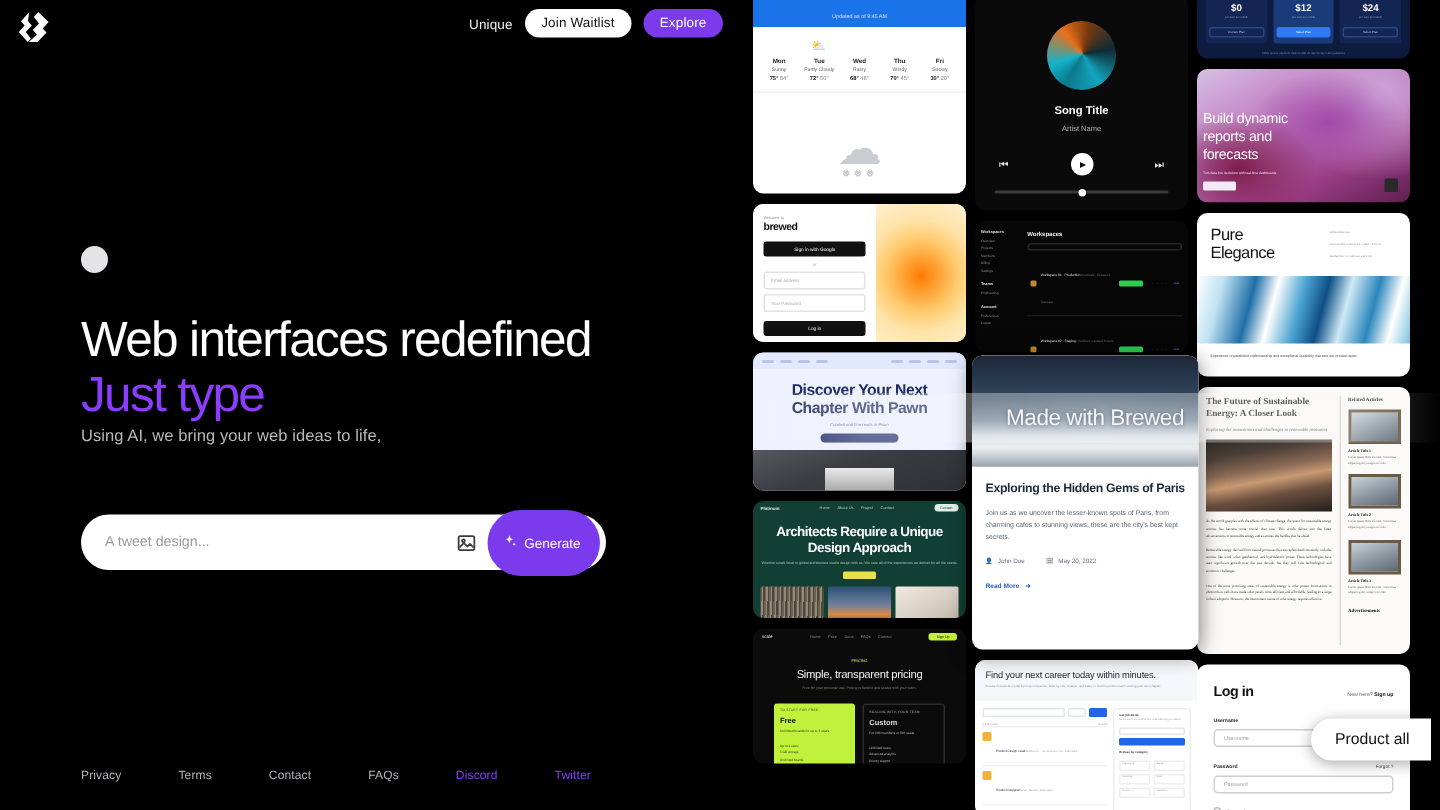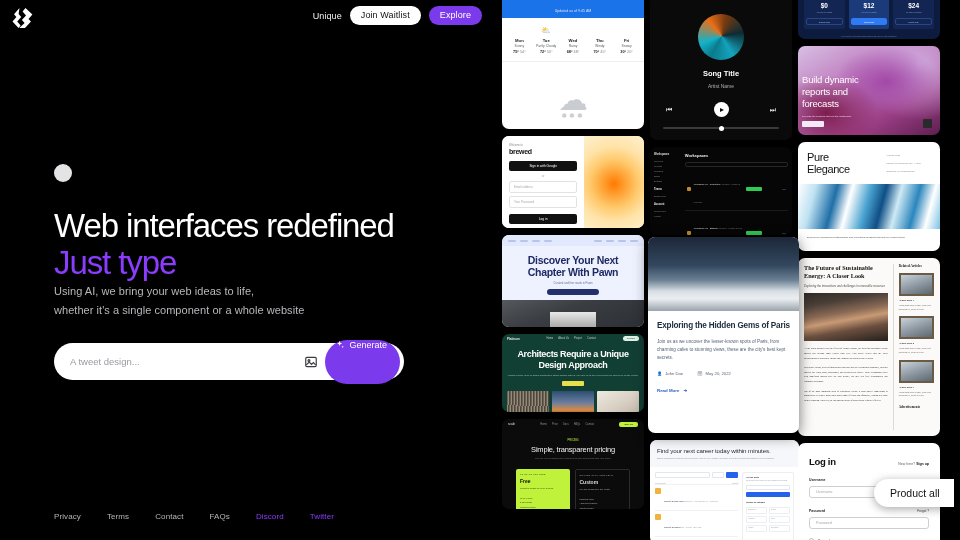--- a/index.html
+++ b/index.html
@@ -51,29 +51,29 @@
     font-family: "Liberation Sans", sans-serif; font-size: 9.5px; color: #111;
     height: 100%;
   }
   #prompt-input::placeholder { color: #9a9aa1; }
   #image-attach-btn {
     width: 20px; height: 20px; display: flex; align-items: center; justify-content: center;
     cursor: pointer; margin-right: 4px; flex: none;
   }
   #generate-btn {
     background: #7c3aed; color: #fff; border-radius: 999px; height: 44px;
-    display: flex; align-items: flex-start; gap: 4px; padding: 0 13px 0 10px;
+    display: flex; align-items: center; gap: 4px; padding: 0 13px 0 10px;
     font-size: 9px; cursor: pointer; border: none; flex: none;
     font-family: "Liberation Sans", sans-serif;
   }
 
   
   #footer {
     position: absolute; left: 54px; top: 512px; width: 400px;
-    display: flex; gap: 26px; font-size: 8px; color: #b5b5bb; letter-spacing: .1px;
+    display: flex; gap: 38px; font-size: 8px; color: #b5b5bb; letter-spacing: .1px;
   }
   #footer span { cursor: pointer; }
   .footer-accent { color: #8b3dff !important; }
 
   
   #gallery {
     position: absolute; left: 500px; top: 0; width: 460px; height: 540px;
     overflow: hidden;
   }
   .col { position: absolute; top: 0; width: 142px; }
@@ -329,21 +329,20 @@
   </div>
 
   <div id="hero">
     <div id="hero-dot"></div>
     <h1 id="hero-h1">
       <span>Web interfaces redefined</span>
       <span id="hero-h1-accent">Just type</span>
     </h1>
     <div id="hero-sub">
       <div>Using AI, we bring your web ideas to life,</div>
-      <div>whether it's a single component or a whole website</div>
     </div>
   </div>
 
   <div id="prompt-bar">
     <input id="prompt-input" type="text" placeholder="A tweet design..." style="">
     <span id="image-attach-btn">
       <svg viewBox="0 0 24 24" width="14" height="14" fill="none" stroke="#3a3a40" stroke-width="2">
         <rect x="3" y="4" width="18" height="16" rx="2"></rect>
         <circle cx="8.5" cy="9.5" r="1.6"></circle>
         <path d="M4 17l5-5 4 4 3-3 4 4"></path>
@@ -586,20 +585,23 @@
             <span>May 20, 2022</span>
           </span>
       </div>
       <div class="bg-more">
         <span>Read More</span>
         <span>➔</span>
       </div>
     </div>
   </div>
 
+  <div id="brewed-ribbon">
+    <span>Made with Brewed</span>
+  </div>
 
   <div id="card-career">
     <div class="cr-head">
       <div class="cr-title">Find your next career today within minutes.</div>
       <div class="cr-sub">Browse thousands of jobs from top companies. Filter by role, location, and salary to find the perfect match starting your next chapter.</div>
     </div>
     <div class="cr-body">
       <div class="cr-left">
         <div class="cr-searchrow">
           <div class="cr-inp"></div>

